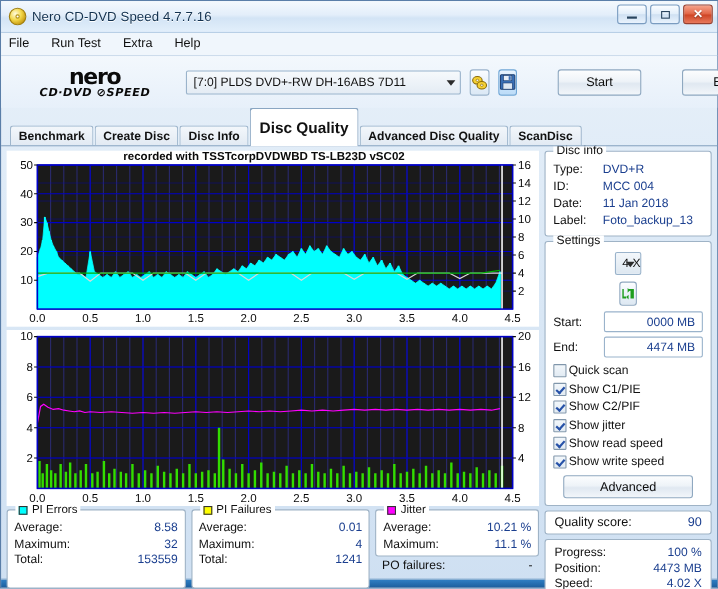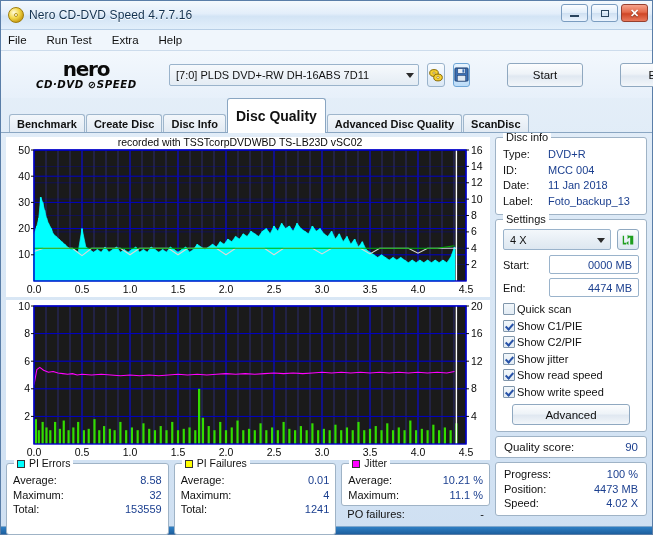--- a/index.html
+++ b/index.html
@@ -113,21 +113,21 @@
   
   .content{flex:1 1 auto;display:flex;padding:4px 5px 4px 5px;gap:5px;min-height:0;}
   .left-col{flex:1 1 auto;display:flex;flex-direction:column;gap:3px;min-width:0;}
   .right-col{flex:0 0 152px;display:flex;flex-direction:column;gap:4px;}
   
   .graph-wrap{position:relative;background:#fff;}
   .graph-top{flex:0 0 160px;}
   .graph-bot{flex:0 0 160px;}
   .graph-title{
     position:absolute;left:0;right:16px;top:0;text-align:center;
-    font-size:10.5px;color:#0a0a0a;line-height:11px;
+    font-size:10.5px;color:#0a0a0a;line-height:11px;font-weight:bold;
   }
   svg{display:block;}
   
   .stats-row{flex:0 0 72px;display:flex;gap:5px;}
   .gbox{
     border:1px solid #9fb3c6;border-radius:3px;background:#fff;
     position:relative;padding:9px 6px 3px 6px;box-sizing:border-box;
   }
   .gbox-legend{
     position:absolute;top:-6px;left:7px;background:#fff;padding:0 3px;
@@ -149,21 +149,21 @@
     border:1px solid #9fb3c6;border-radius:3px;background:#fff;
     position:relative;padding:9px 7px 5px 7px;box-sizing:border-box;
   }
   .panel-legend{
     position:absolute;top:-6px;left:7px;background:#fff;padding:0 3px;
     font-size:11px;color:#111;line-height:11px;
   }
   .inforow{display:flex;font-size:11px;line-height:15.5px;color:#111;}
   .inforow .k{flex:0 0 45px;}
   .inforow .v{color:#1b3f8f;}
-  .selrow{display:flex;align-items:center;gap:6px;margin-bottom:5px;}
+  .selrow{display:flex;align-items:center;gap:6px;margin-bottom:5px;flex-direction:column;}
   .speed-select{
     flex:1 1 auto;height:21px;box-sizing:border-box;position:relative;
     border:1px solid #9ab3cb;border-radius:2px;
     background:linear-gradient(180deg,#f3f7fb 0%,#dde7f0 100%);
     display:flex;align-items:center;padding-left:6px;font-size:11px;color:#111;
   }
   .speed-select .arrow{
     position:absolute;right:5px;top:50%;margin-top:-2px;
     width:0;height:0;border-left:4px solid transparent;border-right:4px solid transparent;border-top:5px solid #2b2b2b;
   }

